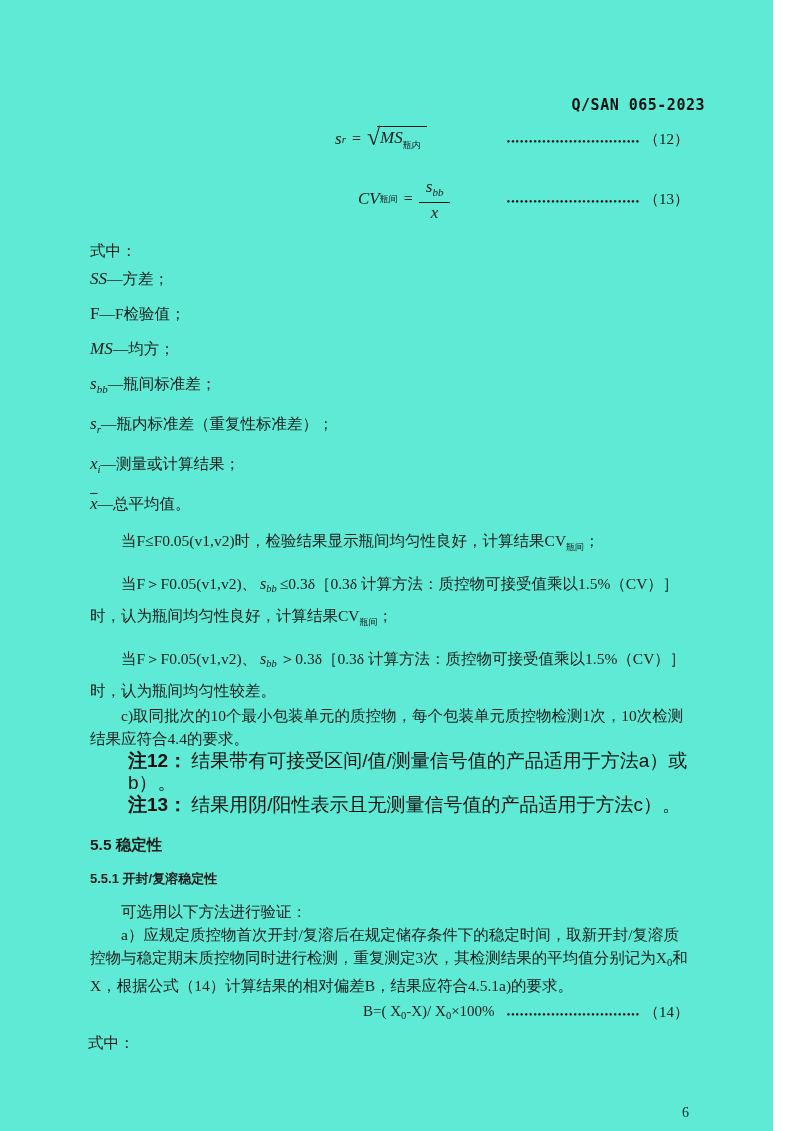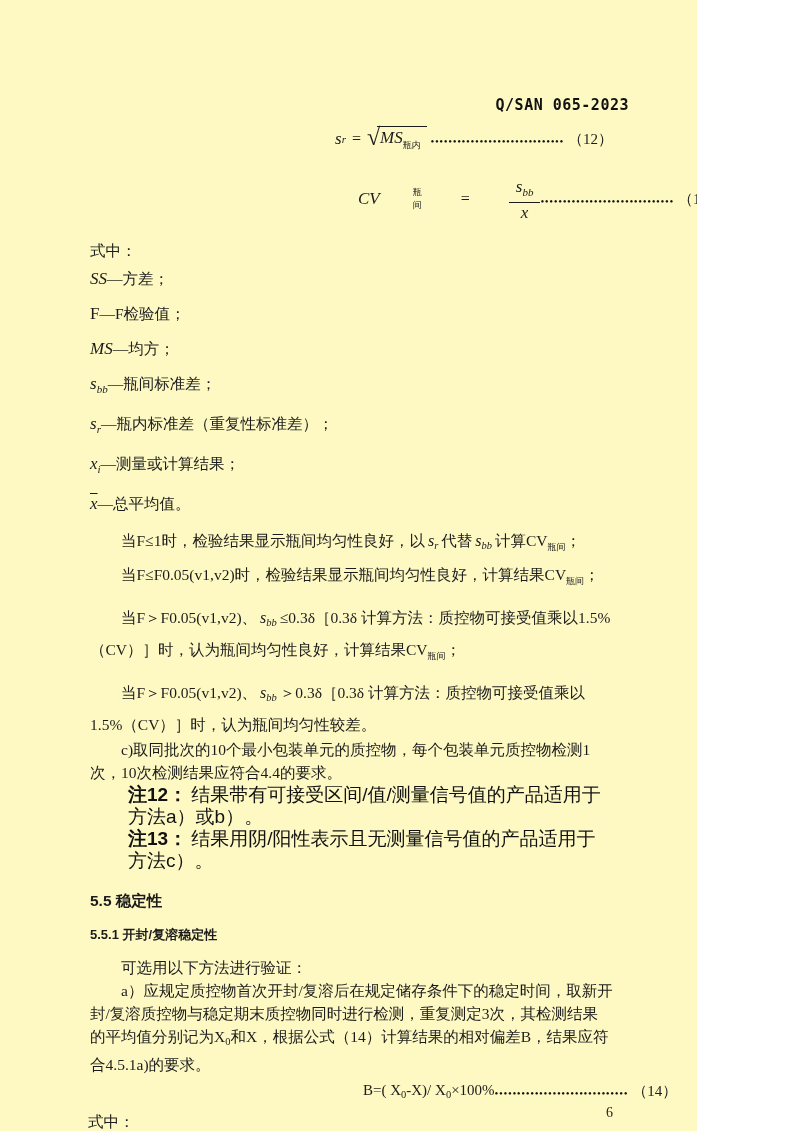--- a/index.html
+++ b/index.html
@@ -1,19 +1,19 @@
 <!DOCTYPE html>
 <html><head>
 <meta charset="utf-8">
 <style>
   html,body{margin:0;padding:0;background:#ffffff;}
   .page{
     position:relative;
-    width:697px;height:1131px;
-    background:#fef9c3;
+    width:773px;height:1131px;
+    background:#5eead4;
     overflow:hidden;
     box-sizing:border-box;
     padding:0 84px 0 90px;
     color:#1b1b1b;
     font-family:"Liberation Serif", serif;
   }
   
   .doc-header{
     margin-top:96px;
     text-align:right;
@@ -23,21 +23,21 @@
     font-size:15px;
     letter-spacing:0.5px;
     color:#111;
   }
   
   .formula-row{display:flex;align-items:center;}
   .f12-row{margin-top:7px;height:36px;}
   .f13-row{margin-top:16px;height:52px;}
   .f-left{display:inline-flex;align-items:center;}
   .f12-row .f-left{margin-left:245px;}
-  .f13-row .f-left{margin-left:268px;gap:33px;}
+  .f13-row .f-left{margin-left:268px;}
   .mvar{font-style:italic;font-size:17px;font-family:"Liberation Serif",serif;}
   .msub{font-style:italic;font-size:11px;font-family:"Liberation Serif",serif;vertical-align:-4px;}
   .cjksub{font-style:normal;font-size:9px;vertical-align:-5px;letter-spacing:0;}
   .math-eq{font-size:16px;margin:0 6px;}
   .sqrt{display:inline-flex;align-items:stretch;}
   .sqrt-sign{font-size:24px;line-height:22px;margin-right:-3px;}
   .sqrt-body{border-top:1.5px solid #1b1b1b;padding:1px 6px 0 3px;display:inline-block;}
   .frac{display:inline-flex;flex-direction:column;align-items:center;vertical-align:middle;}
   .frac-num{border-bottom:1.5px solid #1b1b1b;padding:0 7px 1px 7px;line-height:17px;}
   .frac-den{padding-top:1px;line-height:17px;}
@@ -110,21 +110,20 @@
 
   <div class="body-content">
       <div class="where-line">式中：</div>
       <div class="def-line"><span class="def-sym it">SS</span><span class="def-desc">—方差；</span></div>
       <div class="def-line"><span class="def-sym">F</span><span class="def-desc">—F检验值；</span></div>
       <div class="def-line"><span class="def-sym it">MS</span><span class="def-desc">—均方；</span></div>
       <div class="def-line"><span class="def-sym it">s</span><span class="def-sub" style="vertical-align: -4px;">bb</span><span class="def-desc">—瓶间标准差；</span></div>
       <div class="def-line"><span class="def-sym it">s</span><span class="def-sub" style="vertical-align: -4px;">r</span><span class="def-desc">—瓶内标准差（重复性标准差）；</span></div>
       <div class="def-line"><span class="def-sym it">x</span><span class="def-sub" style="vertical-align: -4px;">i</span><span class="def-desc">—测量或计算结果；</span></div>
       <div class="def-line"><span class="def-sym it overbar">x</span><span class="def-desc">—总平均值。</span></div>
-      <div class="para indent"><span class="seg-plain">当F≤1时，检验结果显示瓶间均匀性良好，以</span><span class="seg-mvar">s</span><span class="seg-msub">r</span><span class="seg-plain">代替</span><span class="seg-mvar">s</span><span class="seg-msub">bb</span><span class="seg-plain">计算CV</span><span class="seg-cjksub">瓶间</span><span class="seg-plain">；</span></div>
       <div class="para indent"><span class="seg-plain">当F≤F0.05(v1,v2)时，检验结果显示瓶间均匀性良好，计算结果CV</span><span class="seg-cjksub">瓶间</span><span class="seg-plain">；</span></div>
       <div class="para indent gap"><span class="seg-plain">当F＞F0.05(v1,v2)、</span><span class="seg-mvar">s</span><span class="seg-msub">bb</span><span class="seg-plain">≤0.3δ［0.3δ 计算方法：质控物可接受值乘以1.5%（CV）］时，认为瓶间均匀性良好，计算结果CV</span><span class="seg-cjksub">瓶间</span><span class="seg-plain">；</span></div>
       <div class="para indent gap"><span class="seg-plain">当F＞F0.05(v1,v2)、</span><span class="seg-mvar">s</span><span class="seg-msub">bb</span><span class="seg-plain">＞0.3δ［0.3δ 计算方法：质控物可接受值乘以1.5%（CV）］时，认为瓶间均匀性较差。</span></div>
       <div class="para indent tight"><span class="seg-plain">c)取同批次的10个最小包装单元的质控物，每个包装单元质控物检测1次，10次检测结果应符合4.4的要求。</span></div>
       <div class="note-line"><span class="note-label">注12：</span><span>结果带有可接受区间/值/测量信号值的产品适用于方法a）或b）。</span></div>
       <div class="note-line"><span class="note-label">注13：</span><span>结果用阴/阳性表示且无测量信号值的产品适用于方法c）。</span></div>
       <div class="h2-line">5.5 稳定性</div>
       <div class="h3-line">5.5.1 开封/复溶稳定性</div>
       <div class="para indent tight"><span class="seg-plain">可选用以下方法进行验证：</span></div>
       <div class="para indent tight"><span class="seg-plain">a）应规定质控物首次开封/复溶后在规定储存条件下的稳定时间，取新开封/复溶质控物与稳定期末质控物同时进行检测，重复测定3次，其检测结果的平均值分别记为X</span><span class="seg-rsub">0</span><span class="seg-plain">和X，根据公式（14）计算结果的相对偏差B，结果应符合4.5.1a)的要求。</span></div>

